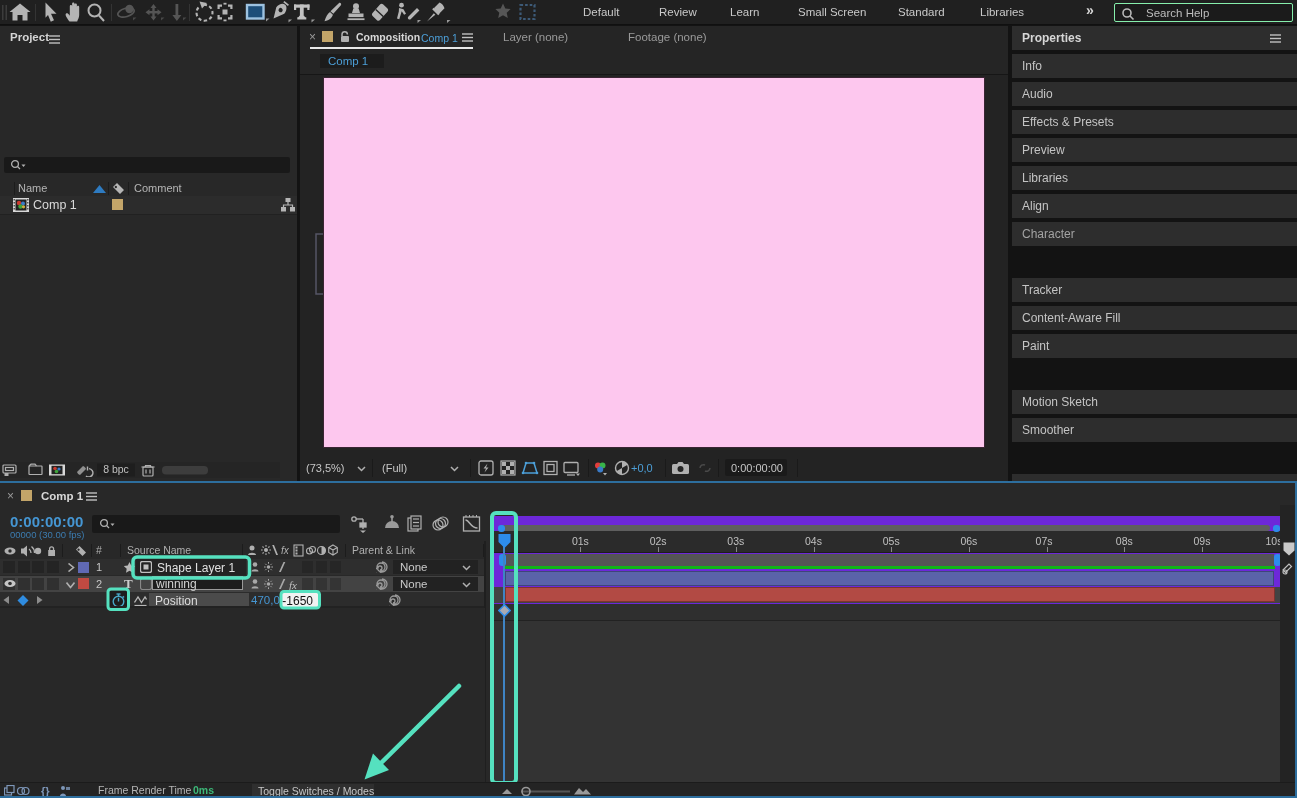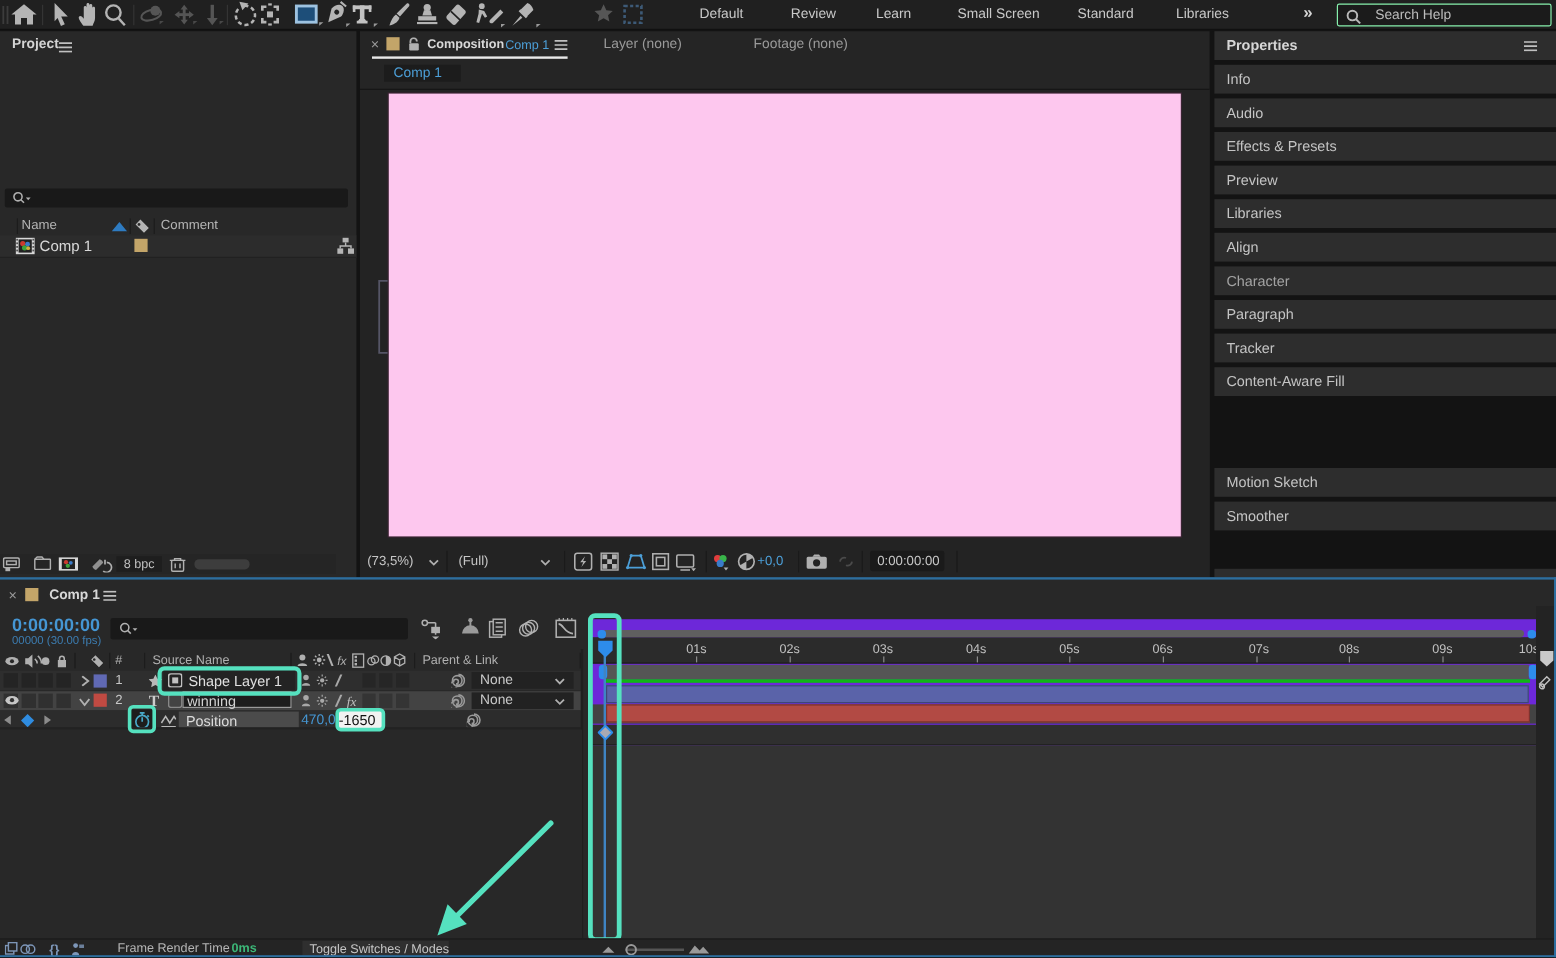--- a/index.html
+++ b/index.html
@@ -358,28 +358,28 @@
       </div>
     <div class="abs" style="left:2px;top:140px;width:285px;height:24px;background:#2d2d2d;">
         <span class="abs" style="left:10px;top:5px;font-size:12px;color:#c4c4c4;">Libraries</span>
       </div>
     <div class="abs" style="left:2px;top:168px;width:285px;height:24px;background:#2d2d2d;">
         <span class="abs" style="left:10px;top:5px;font-size:12px;color:#c4c4c4;">Align</span>
       </div>
     <div class="abs" style="left:2px;top:196px;width:285px;height:24px;background:#2d2d2d;">
         <span class="abs" style="left:10px;top:5px;font-size:12px;color:#a3a3a3;">Character</span>
       </div>
-    <div class="abs" style="left:2px;top:224px;width:285px;height:24px;background:#2d2d2d;">
-        <span class="abs" style="left:10px;top:5px;font-size:12px;color:#c4c4c4;">Paragraph</span>
-      </div>
     <div class="abs" style="left:2px;top:252px;width:285px;height:24px;background:#2d2d2d;">
         <span class="abs" style="left:10px;top:5px;font-size:12px;color:#c4c4c4;">Tracker</span>
       </div>
     <div class="abs" style="left:2px;top:280px;width:285px;height:24px;background:#2d2d2d;">
         <span class="abs" style="left:10px;top:5px;font-size:12px;color:#c4c4c4;">Content-Aware Fill</span>
+      </div>
+    <div class="abs" style="left:2px;top:308px;width:285px;height:24px;background:#2d2d2d;">
+        <span class="abs" style="left:10px;top:5px;font-size:12px;color:#c4c4c4;">Paint</span>
       </div>
     <div class="abs" style="left:2px;top:364px;width:285px;height:24px;background:#2d2d2d;">
         <span class="abs" style="left:10px;top:5px;font-size:12px;color:#c4c4c4;">Motion Sketch</span>
       </div>
     <div class="abs" style="left:2px;top:392px;width:285px;height:24px;background:#2d2d2d;">
         <span class="abs" style="left:10px;top:5px;font-size:12px;color:#c4c4c4;">Smoother</span>
       </div>
     <div class="abs" style="left:2px;top:448px;width:285px;height:7px;background:#2d2d2d;"></div>
   </div>
 
@@ -667,21 +667,21 @@
         <div class="abs" style="left:783px;top:8.5px;width:7px;height:7px;background:#2d8ceb;border-radius:3px;"></div>
         <div class="abs" style="left:8px;top:8.5px;width:7px;height:7px;background:#2d8ceb;border-radius:3px;"></div>
 
         <div id="ticks" class="abs" style="left:0;top:0;width:790px;height:40px;">
             <span class="abs" style="left:79.4px;top:19px;width:22px;text-align:center;font-size:10.5px;color:#c0c0c0;">01s</span>
             <span class="abs" style="left:157.1px;top:19px;width:22px;text-align:center;font-size:10.5px;color:#c0c0c0;">02s</span>
             <span class="abs" style="left:234.8px;top:19px;width:22px;text-align:center;font-size:10.5px;color:#c0c0c0;">03s</span>
             <span class="abs" style="left:312.5px;top:19px;width:22px;text-align:center;font-size:10.5px;color:#c0c0c0;">04s</span>
             <span class="abs" style="left:390.2px;top:19px;width:22px;text-align:center;font-size:10.5px;color:#c0c0c0;">05s</span>
             <span class="abs" style="left:467.9px;top:19px;width:22px;text-align:center;font-size:10.5px;color:#c0c0c0;">06s</span>
-            <span class="abs" style="left:545.6px;top:19px;width:22px;text-align:right;font-size:10.5px;color:#c0c0c0;">07s</span>
+            <span class="abs" style="left:545.6px;top:19px;width:22px;text-align:left;font-size:10.5px;color:#c0c0c0;">07s</span>
             <span class="abs" style="left:623.3px;top:19px;width:22px;text-align:center;font-size:10.5px;color:#c0c0c0;">08s</span>
             <span class="abs" style="left:701.0px;top:19px;width:22px;text-align:center;font-size:10.5px;color:#c0c0c0;">09s</span>
             <span class="abs" style="left:774px;top:19px;width:20px;text-align:center;font-size:10.5px;color:#c0c0c0;">10s</span>
             <div class="abs" style="left:90.4px;top:31px;width:1px;height:5px;background:#8a8a8a;"></div>
             <div class="abs" style="left:168.1px;top:31px;width:1px;height:5px;background:#8a8a8a;"></div>
             <div class="abs" style="left:245.8px;top:31px;width:1px;height:5px;background:#8a8a8a;"></div>
             <div class="abs" style="left:323.5px;top:31px;width:1px;height:5px;background:#8a8a8a;"></div>
             <div class="abs" style="left:401.2px;top:31px;width:1px;height:5px;background:#8a8a8a;"></div>
             <div class="abs" style="left:478.9px;top:31px;width:1px;height:5px;background:#8a8a8a;"></div>
             <div class="abs" style="left:556.6px;top:31px;width:1px;height:5px;background:#8a8a8a;"></div>

